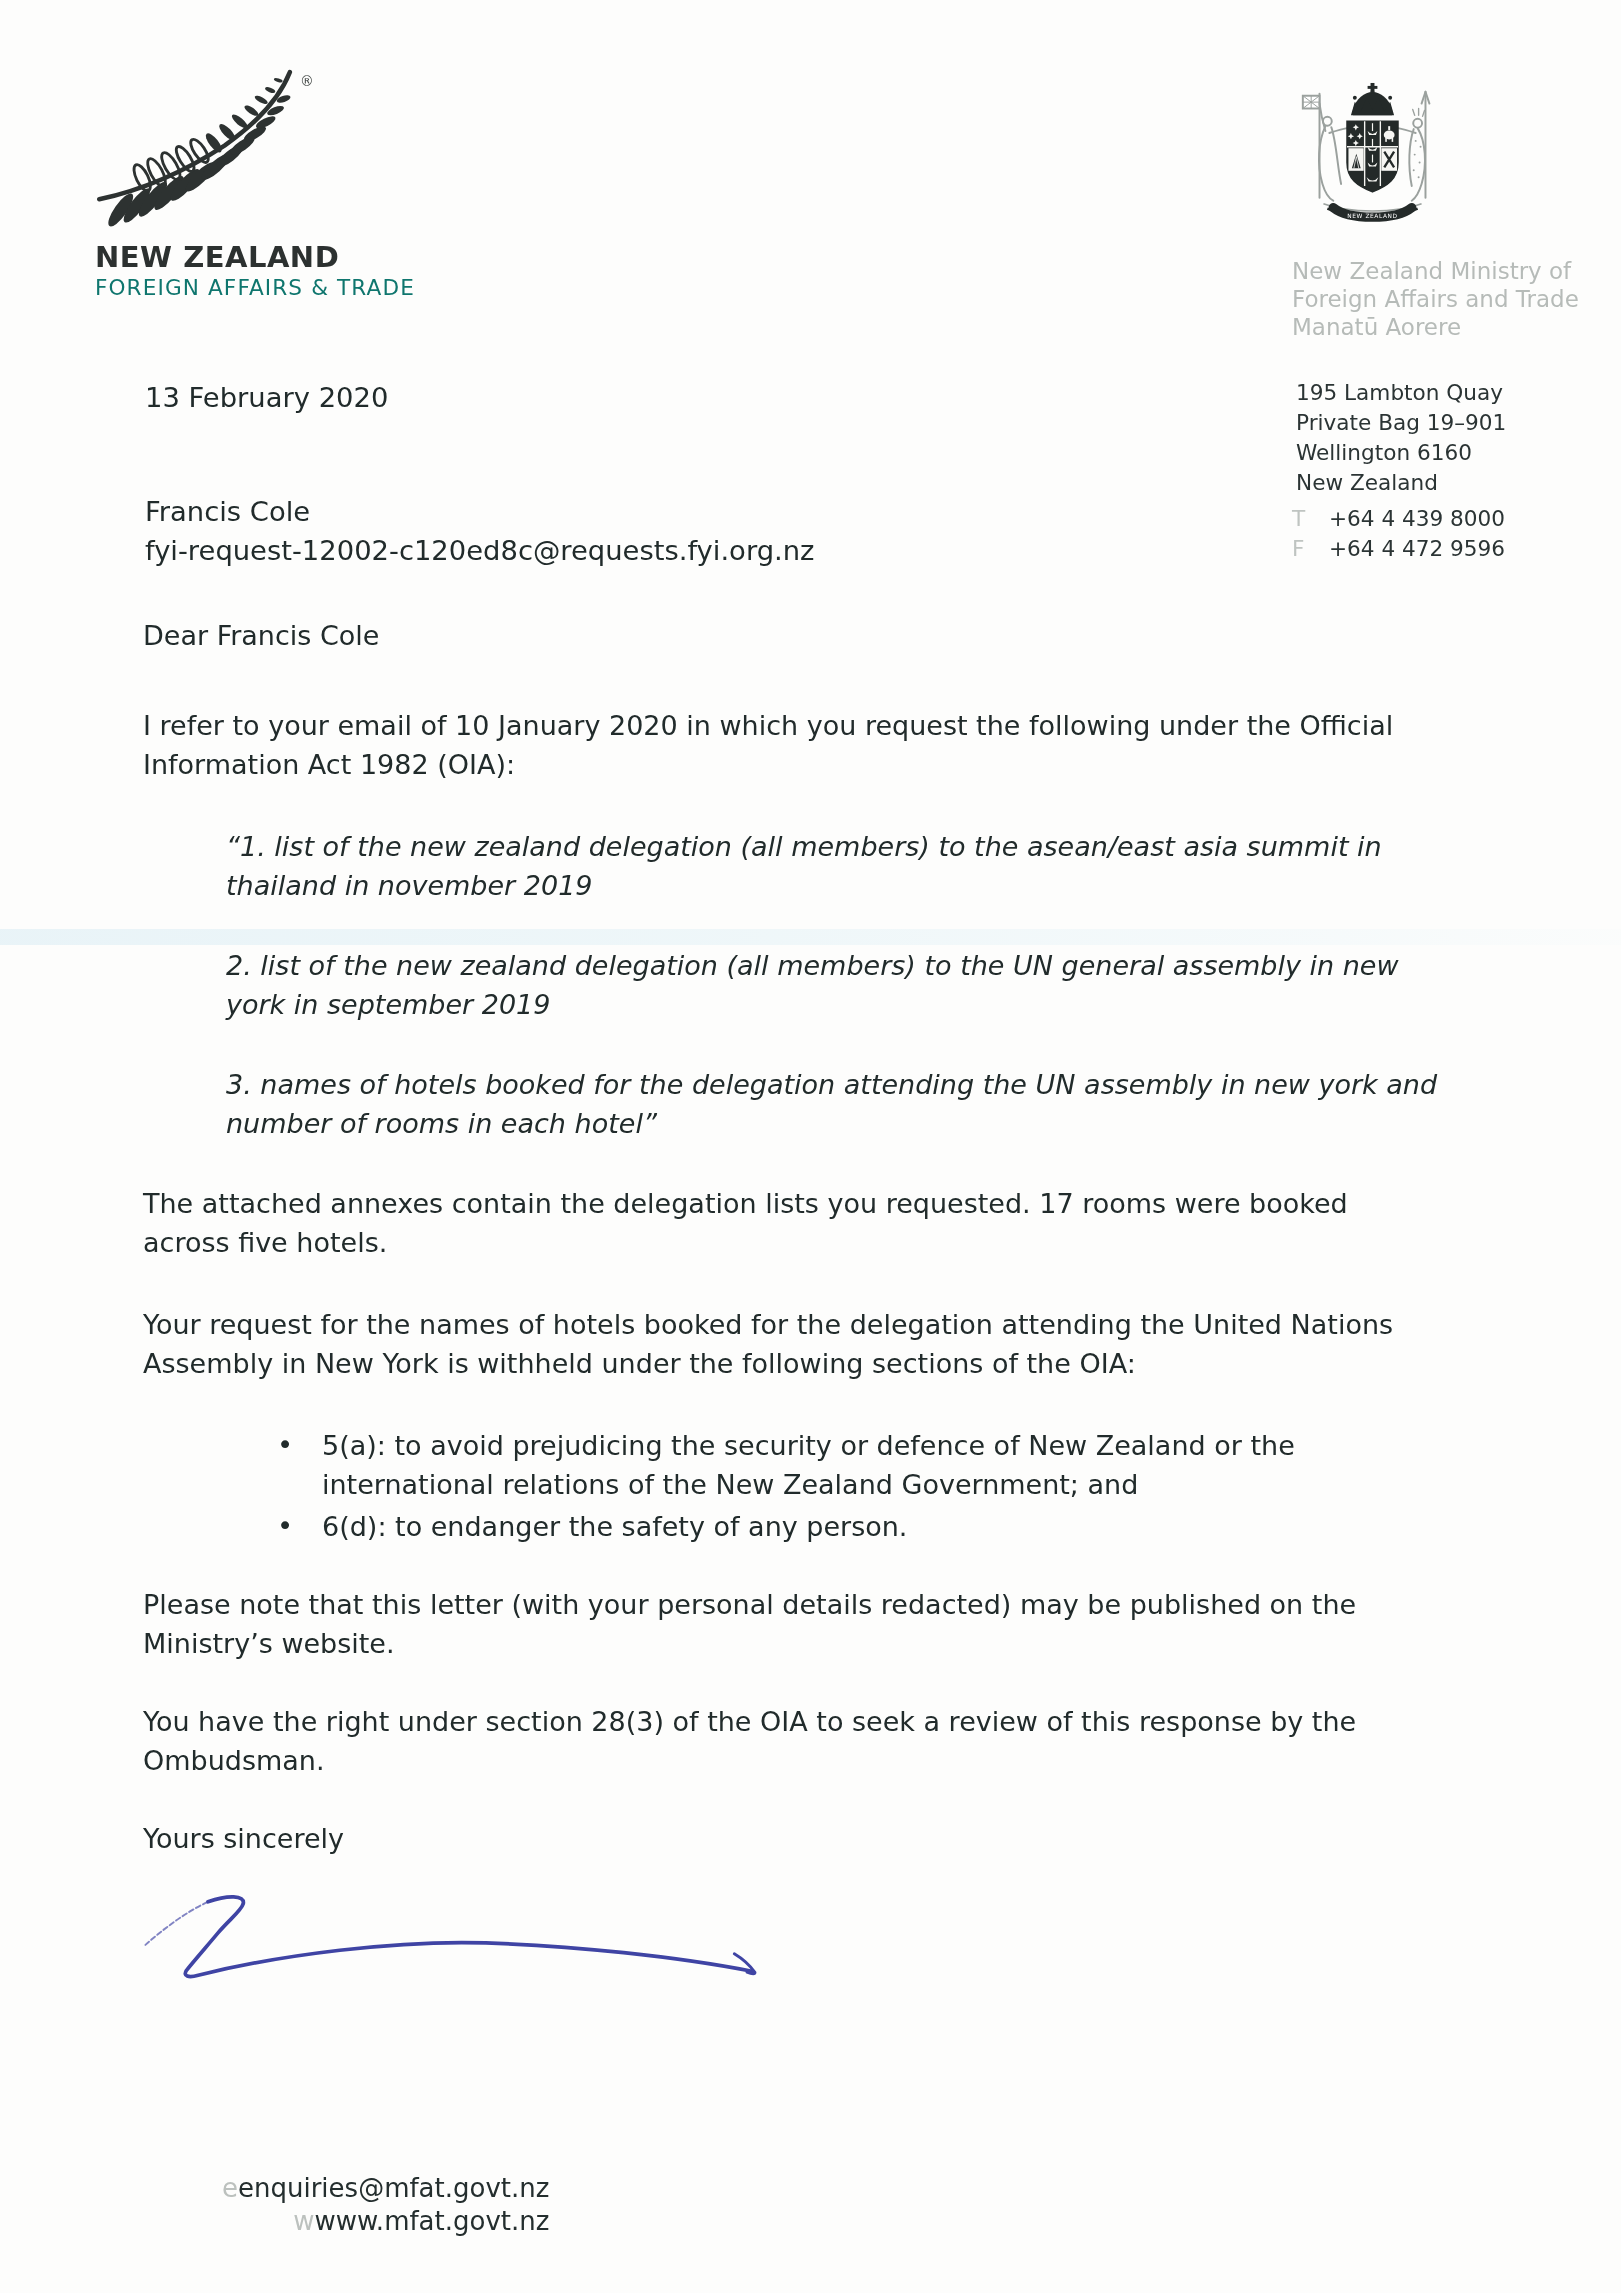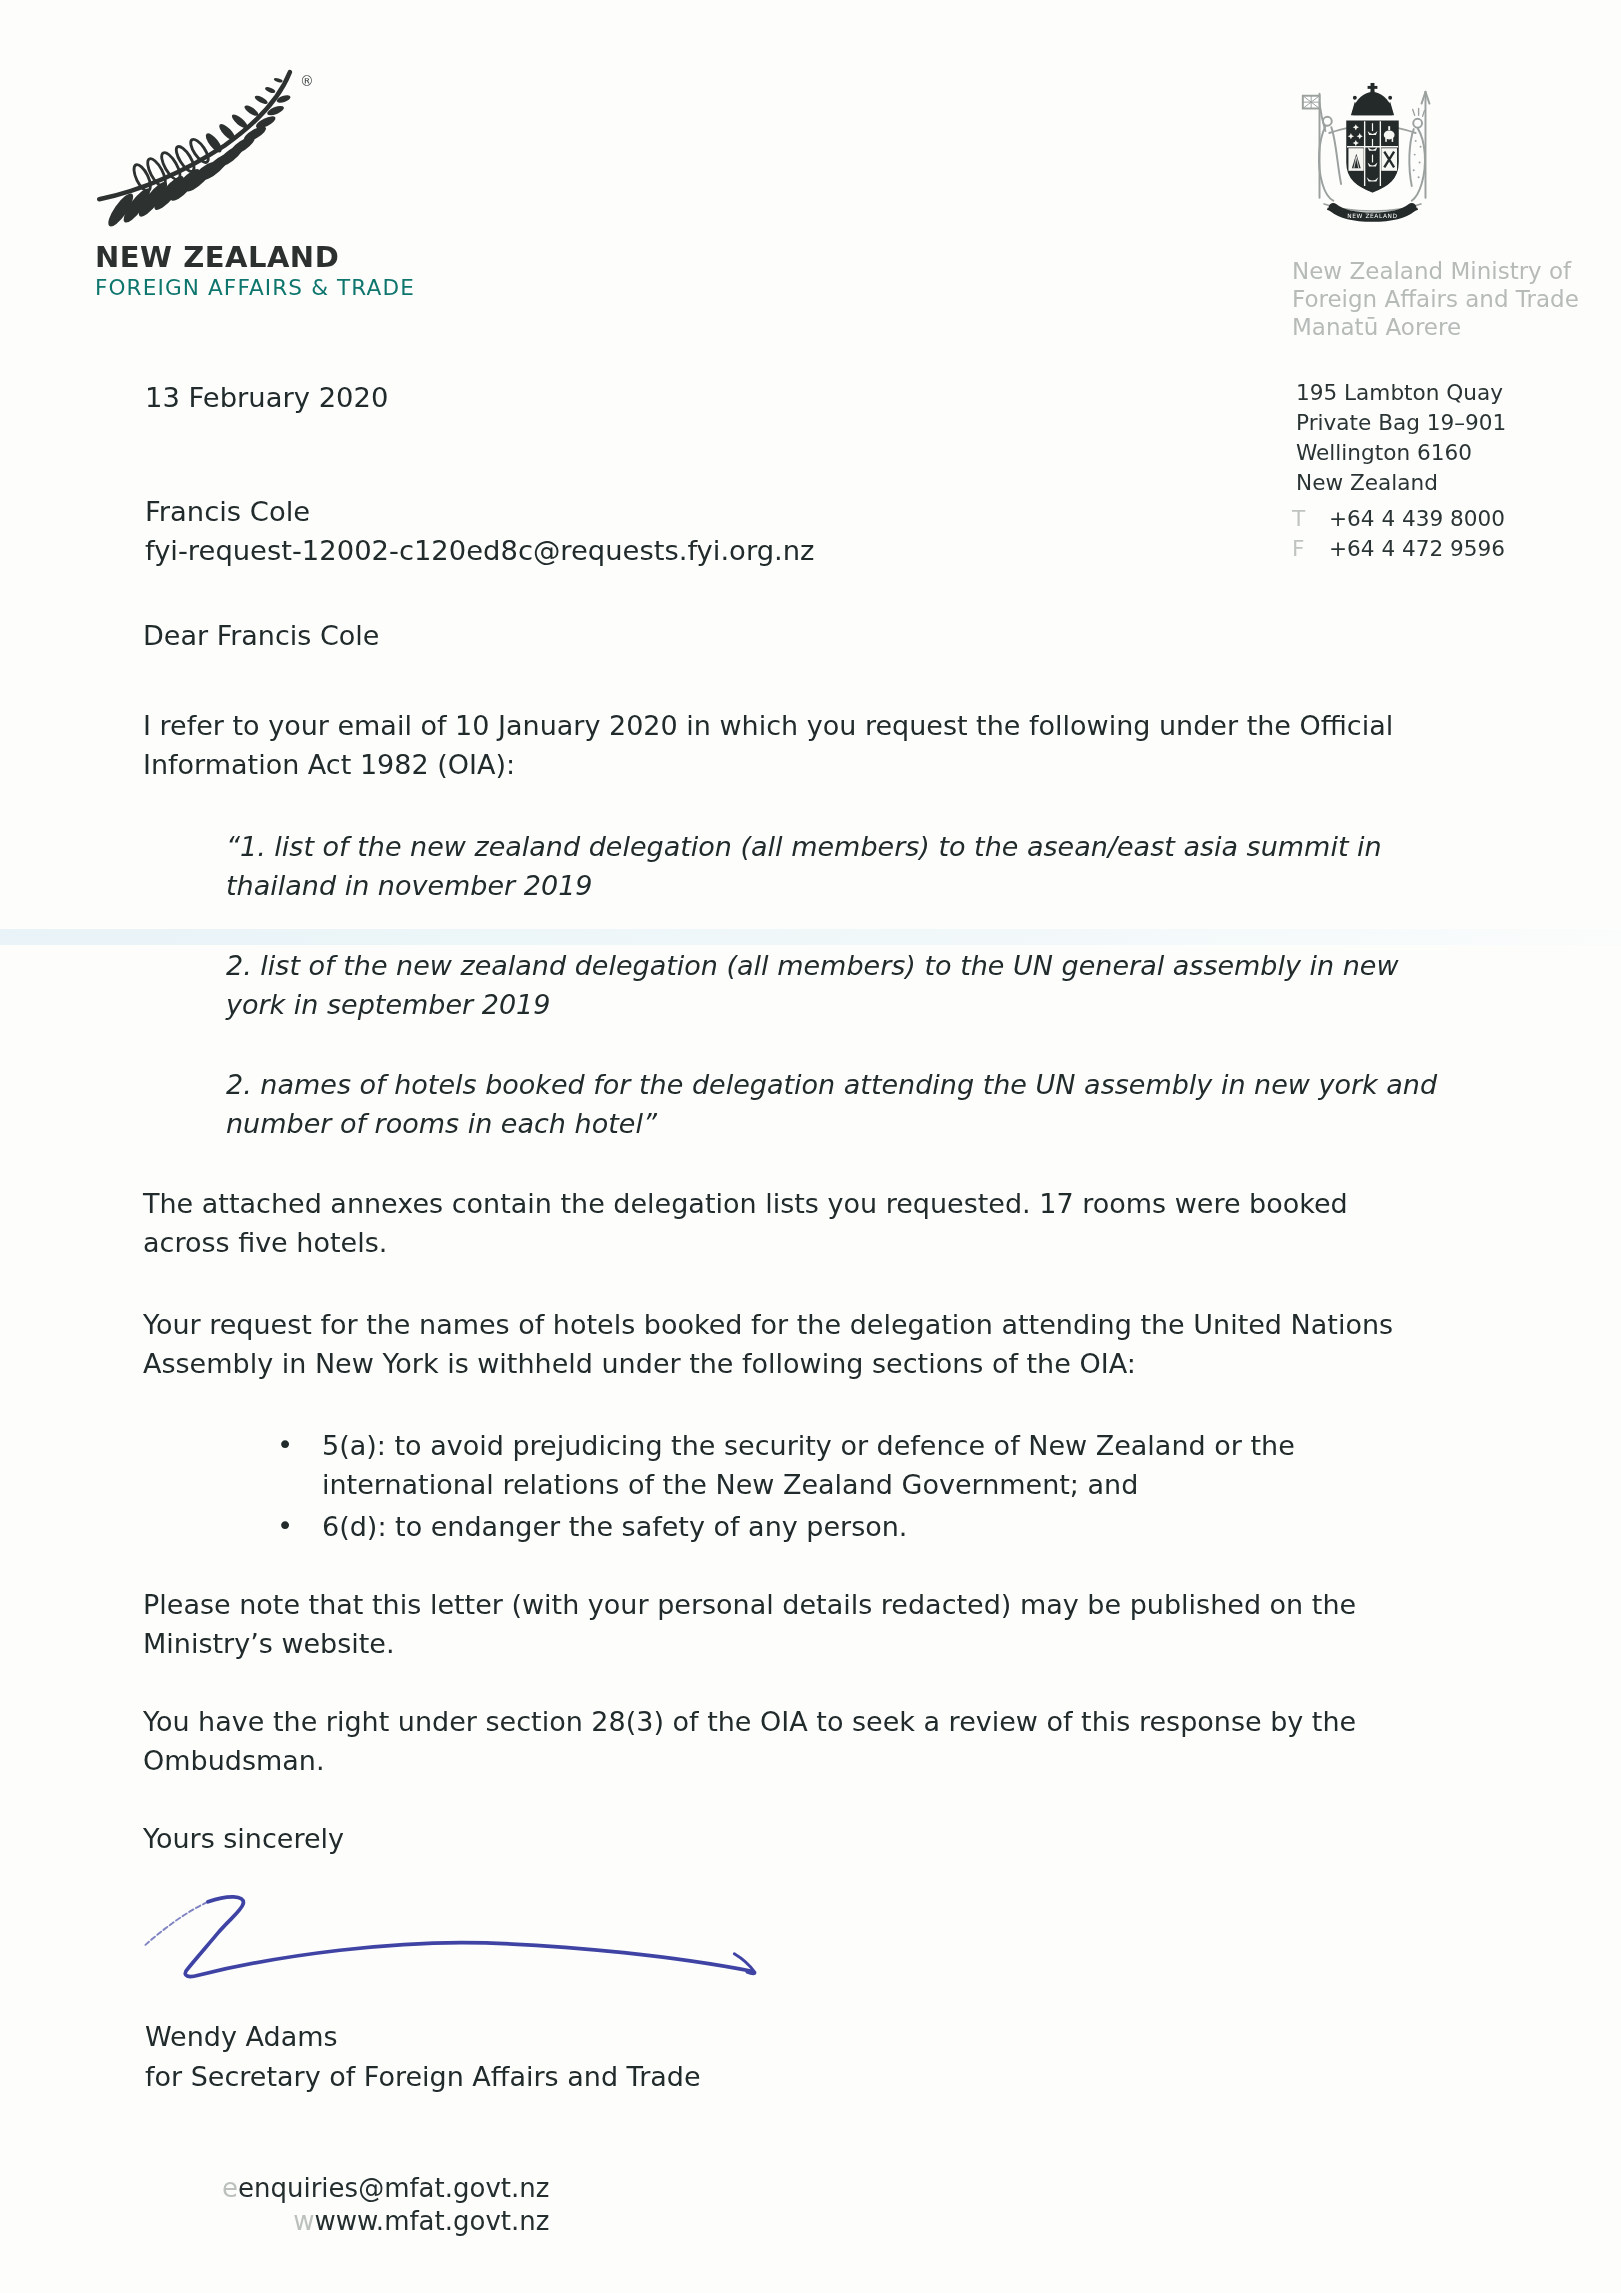--- a/index.html
+++ b/index.html
@@ -222,21 +222,21 @@
   </div>
 
   <div class="abs letter-body">
     <div class="salutation">Dear Francis Cole</div>
 
     <p>I refer to your email of 10 January 2020 in which you request the following under the Official Information Act 1982 (OIA):</p>
 
     <div class="quote">
       <div class="quote-item">“1. list of the new zealand delegation (all members) to the asean/east asia summit in thailand in november 2019</div>
       <div class="quote-item">2. list of the new zealand delegation (all members) to the UN general assembly in new york in september 2019</div>
-      <div class="quote-item">2. names of hotels booked for the delegation attending the UN assembly in new york and number of rooms in each hotel”</div>
+      <div class="quote-item">3. names of hotels booked for the delegation attending the UN assembly in new york and number of rooms in each hotel”</div>
     </div>
 
     <p>The attached annexes contain the delegation lists you requested. 17 rooms were booked across five hotels.</p>
 
     <p>Your request for the names of hotels booked for the delegation attending the United Nations Assembly in New York is withheld under the following sections of the OIA:</p>
 
     <ul class="withheld">
       <li>5(a): to avoid prejudicing the security or defence of New Zealand or the international relations of the New Zealand Government; and</li>
       <li>6(d): to endanger the safety of any person.</li>
     </ul>
@@ -249,24 +249,20 @@
   </div>
 
   <svg class="abs signature-svg" viewBox="0 0 640 92" xmlns="http://www.w3.org/2000/svg">
     <g stroke="#3f44a4" fill="none" stroke-linecap="round">
       <path d="M2 52 C 20 36, 44 18, 66 8" stroke-width="2" opacity="0.65" stroke-dasharray="5 3"></path>
       <path d="M66 8 C 86 1, 104 1, 102 10 C 100 17, 88 26, 76 40 C 66 52, 52 68, 44 78 C 40 84, 46 86, 56 83 C 140 62, 260 47, 350 50 C 440 53, 545 64, 622 79" stroke-width="3.8"></path>
       <path d="M604 61 C 614 67, 620 73, 625 80 C 626 82, 622 82, 617 80" stroke-width="3"></path>
     </g>
   </svg>
 
-  <div class="abs signer">
-    <div>Wendy Adams</div>
-    <div>for Secretary of Foreign Affairs and Trade</div>
-  </div>
 
   <div class="abs footer">
     <div>
       <span class="footer-label">e</span><span>enquiries@mfat.govt.nz</span>
     </div>
     <div>
       <span class="footer-label">w</span><span>www.mfat.govt.nz</span>
     </div>
   </div>
 

